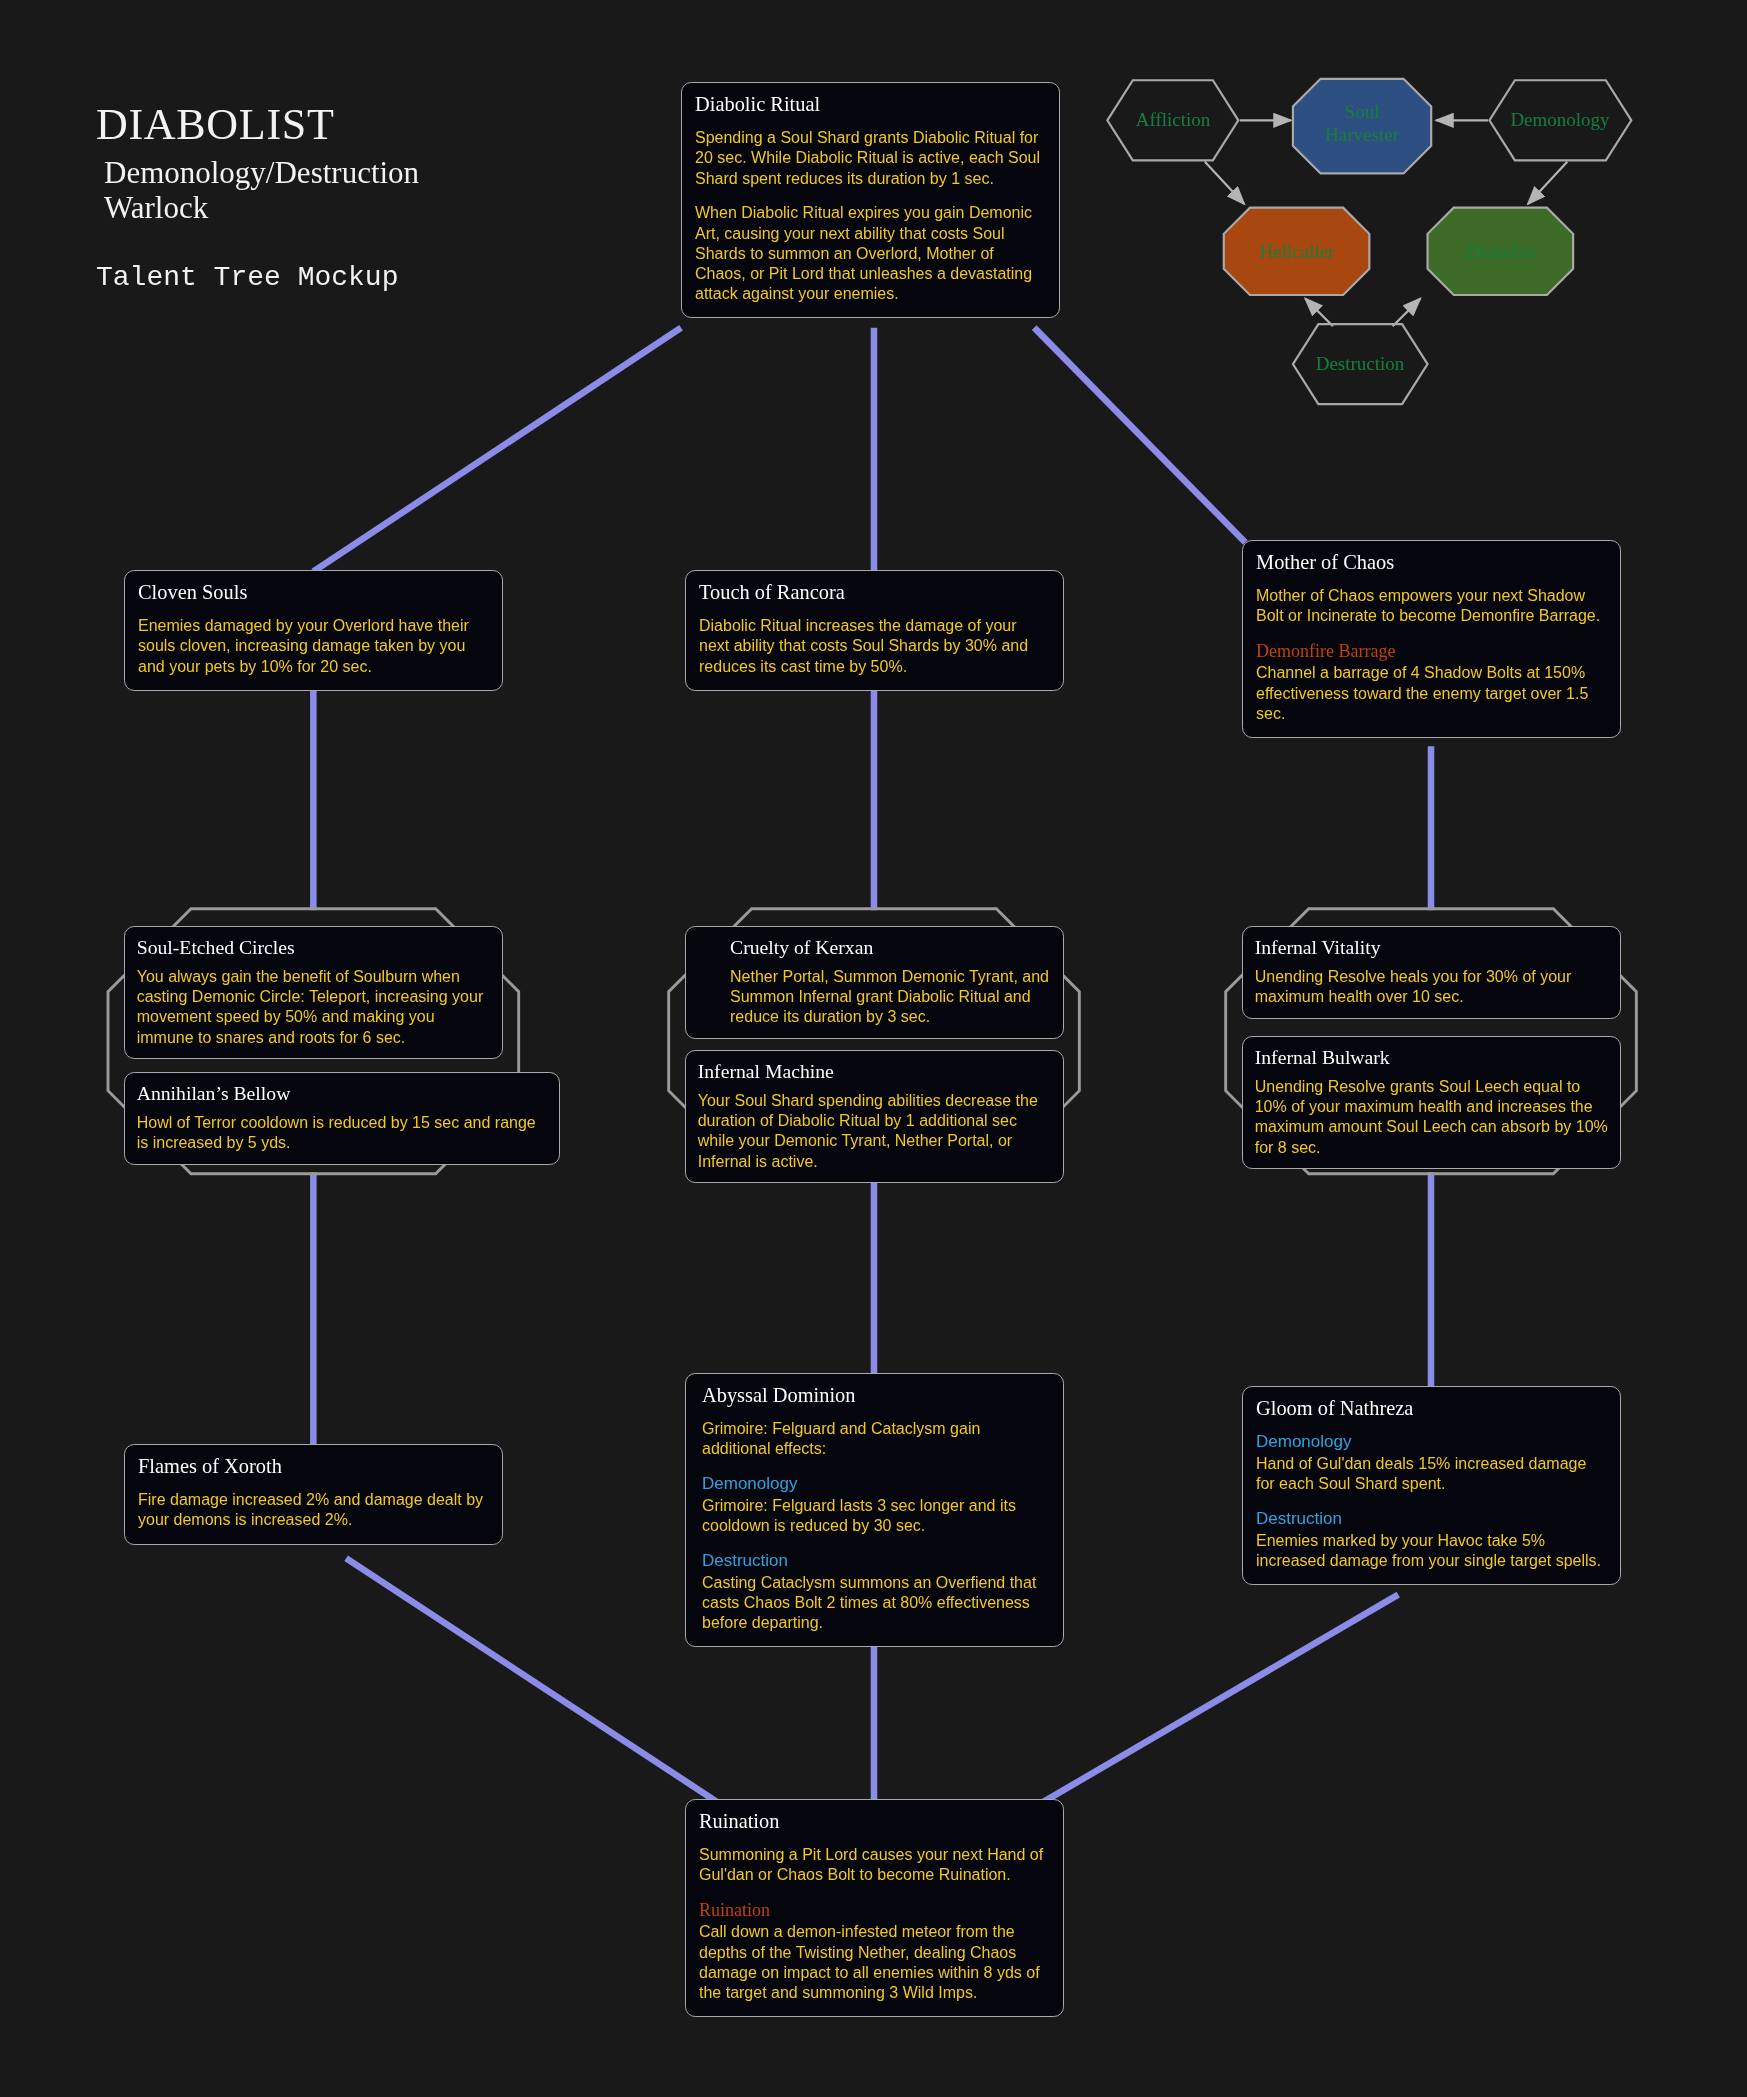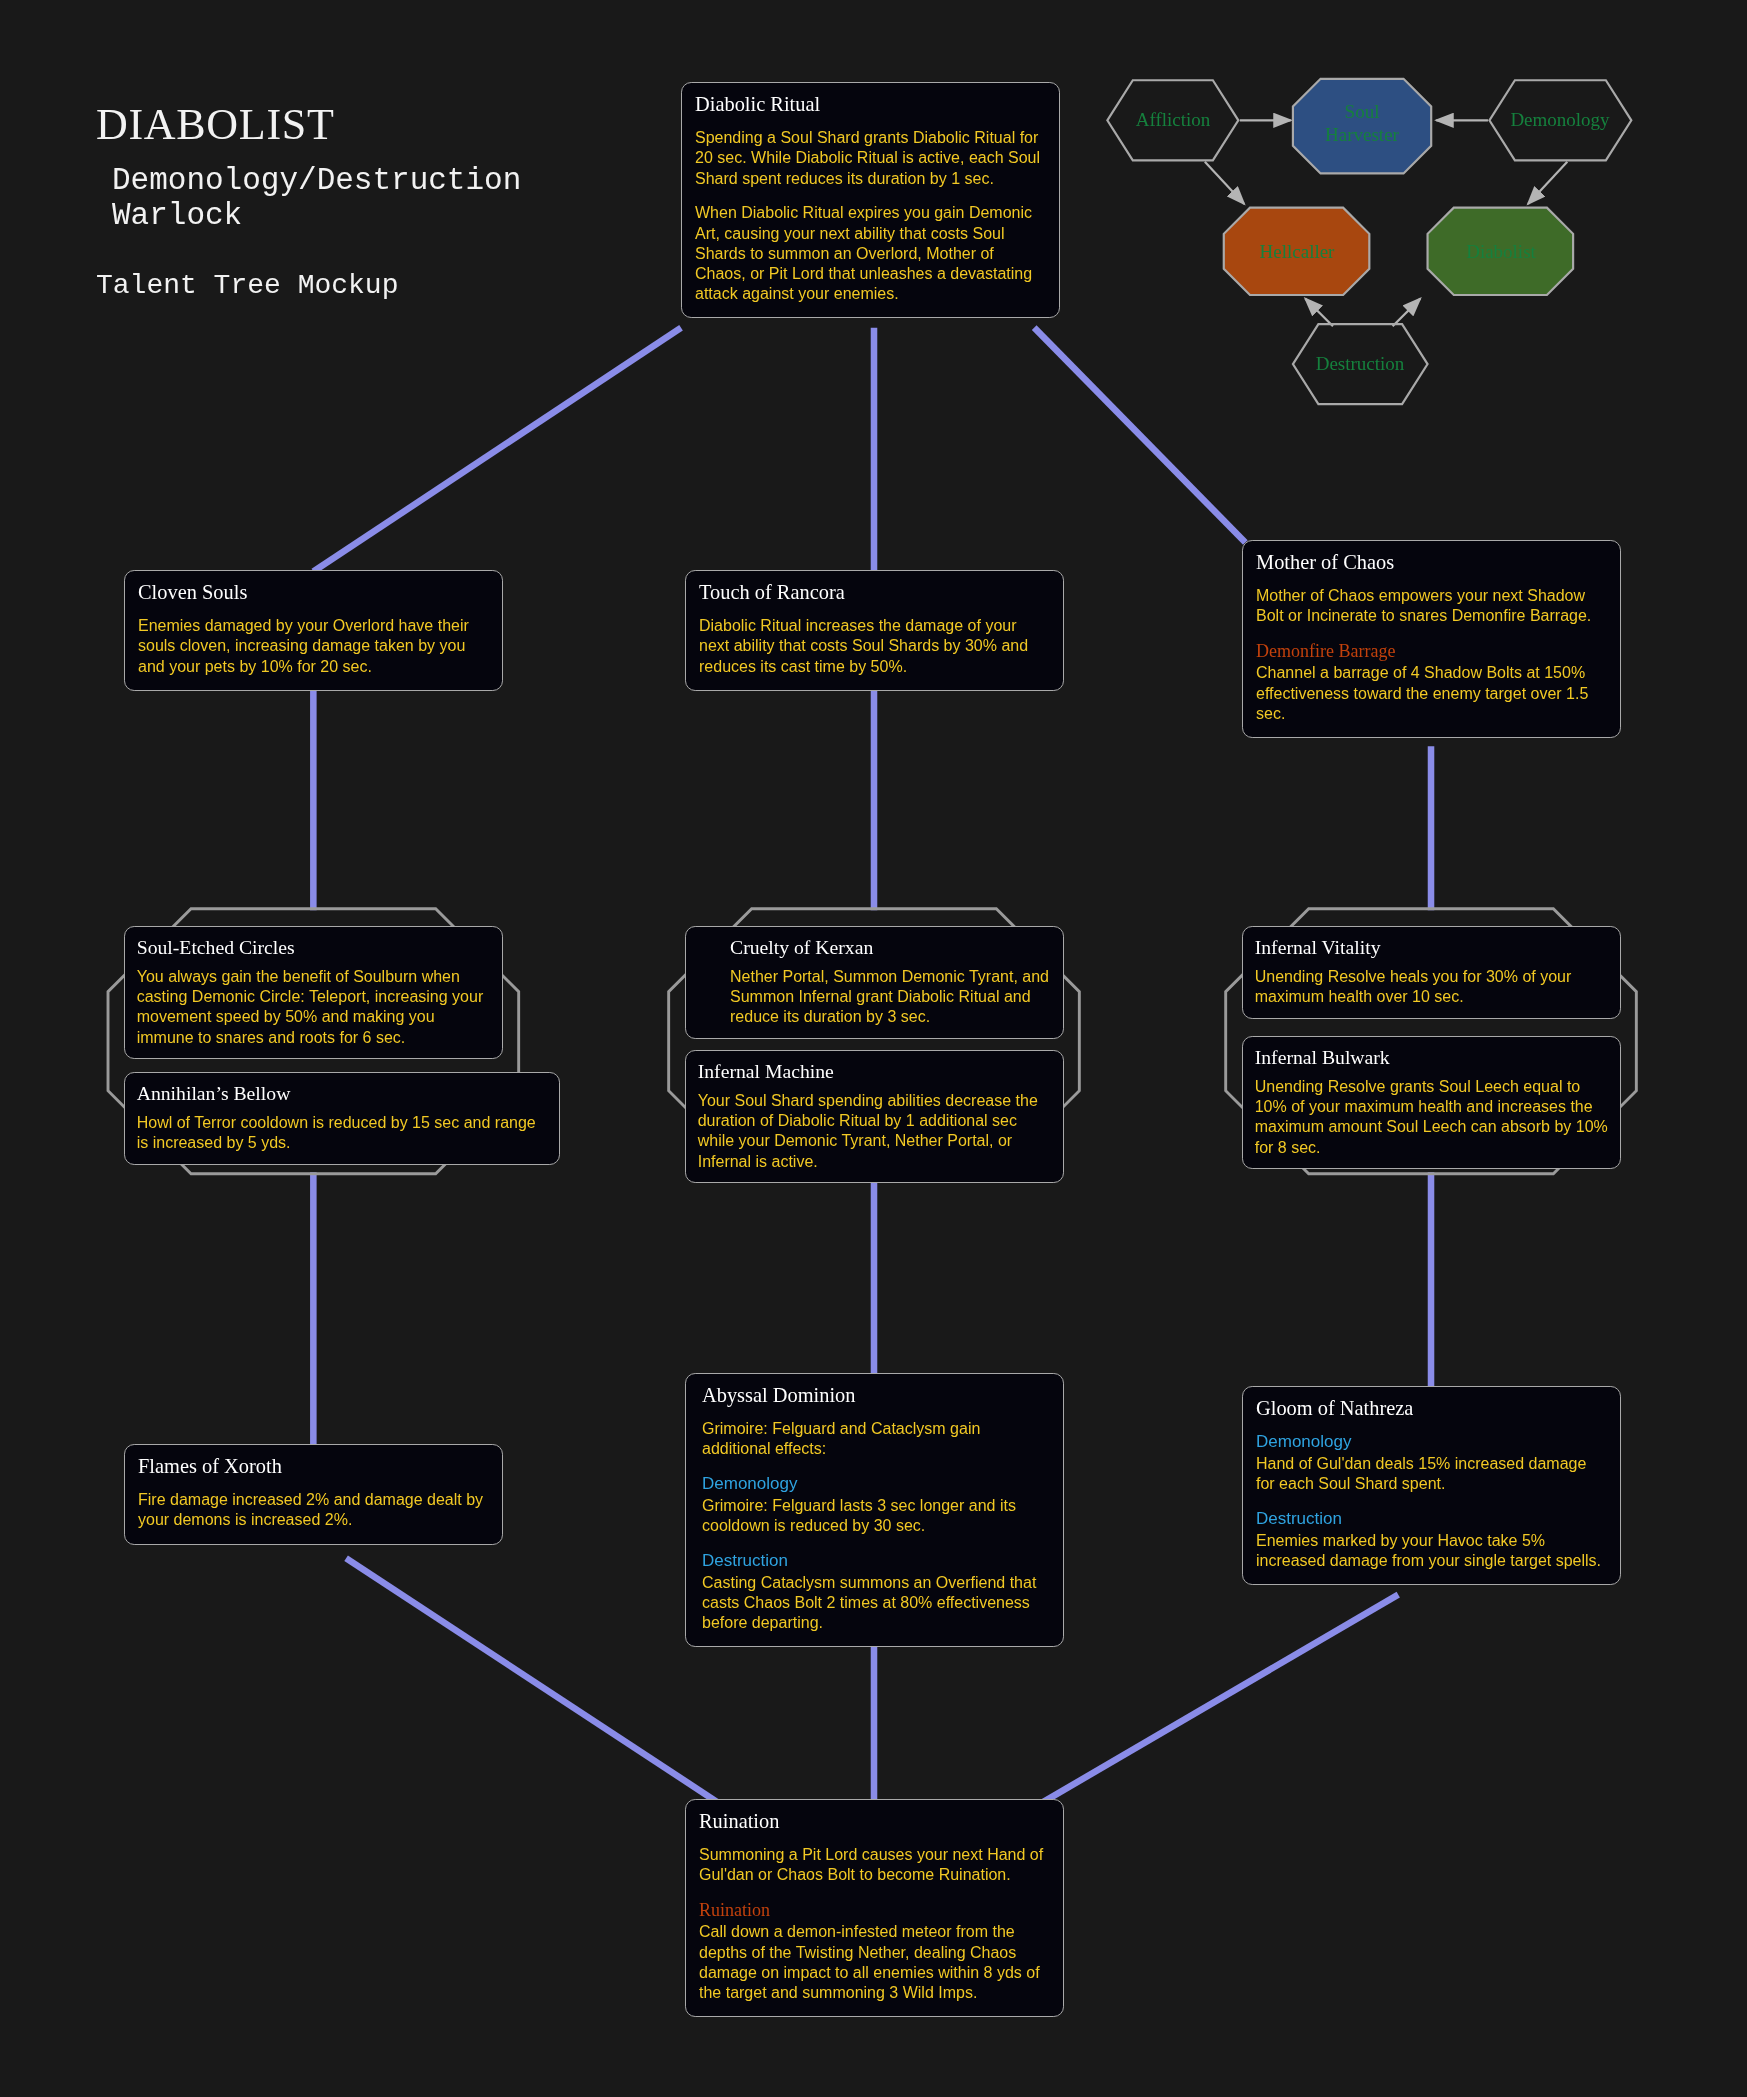--- a/index.html
+++ b/index.html
@@ -26,25 +26,25 @@
   #title-main {
     font-family: "Liberation Serif", serif;
     font-size: 44px;
     color: #f2f2f2;
     letter-spacing: 0.7px;
     line-height: 1.05;
     margin: 0 0 4.4px 0;
     font-weight: normal;
   }
   #title-sub {
-    font-family: Liberation Mono, monospace;
+    font-family: Liberation Serif, serif;
     font-size: 31px;
     color: #f2f2f2;
     line-height: 1.12;
-    margin: 16px;
+    margin: 8px;
     font-weight: normal;
   }
   #title-mockup {
     font-family: Liberation Mono, monospace;
     font-size: 28px;
     color: #f2f2f2;
     margin-top: 36px;
     font-weight: normal;
   }
 
@@ -238,21 +238,21 @@
   <div class="card" style="left:685px; top:570px; width:379px;">
     <div class="card-title">Touch of Rancora</div>
     <div class="card-body">
       <div class="para">Diabolic Ritual increases the damage of your next ability that costs Soul Shards by 30% and reduces its cast time by 50%.</div>
     </div>
   </div>
 
   <div class="card" style="left:1242px; top:540px; width:379px;">
     <div class="card-title">Mother of Chaos</div>
     <div class="card-body">
-      <div class="para">Mother of Chaos empowers your next Shadow Bolt or Incinerate to snares Demonfire Barrage.</div>
+      <div class="para">Mother of Chaos empowers your next Shadow Bolt or Incinerate to become Demonfire Barrage.</div>
       <div class="para">
         <div class="sub-head">Demonfire Barrage</div>
         <div>Channel a barrage of 4 Shadow Bolts at 150% effectiveness toward the enemy target over 1.5 sec.</div>
       </div>
     </div>
   </div>
 
   <div class="card compact" style="left:124px; top:926px; width:379px;">
     <div class="card-title">Soul-Etched Circles</div>
     <div class="card-body">

